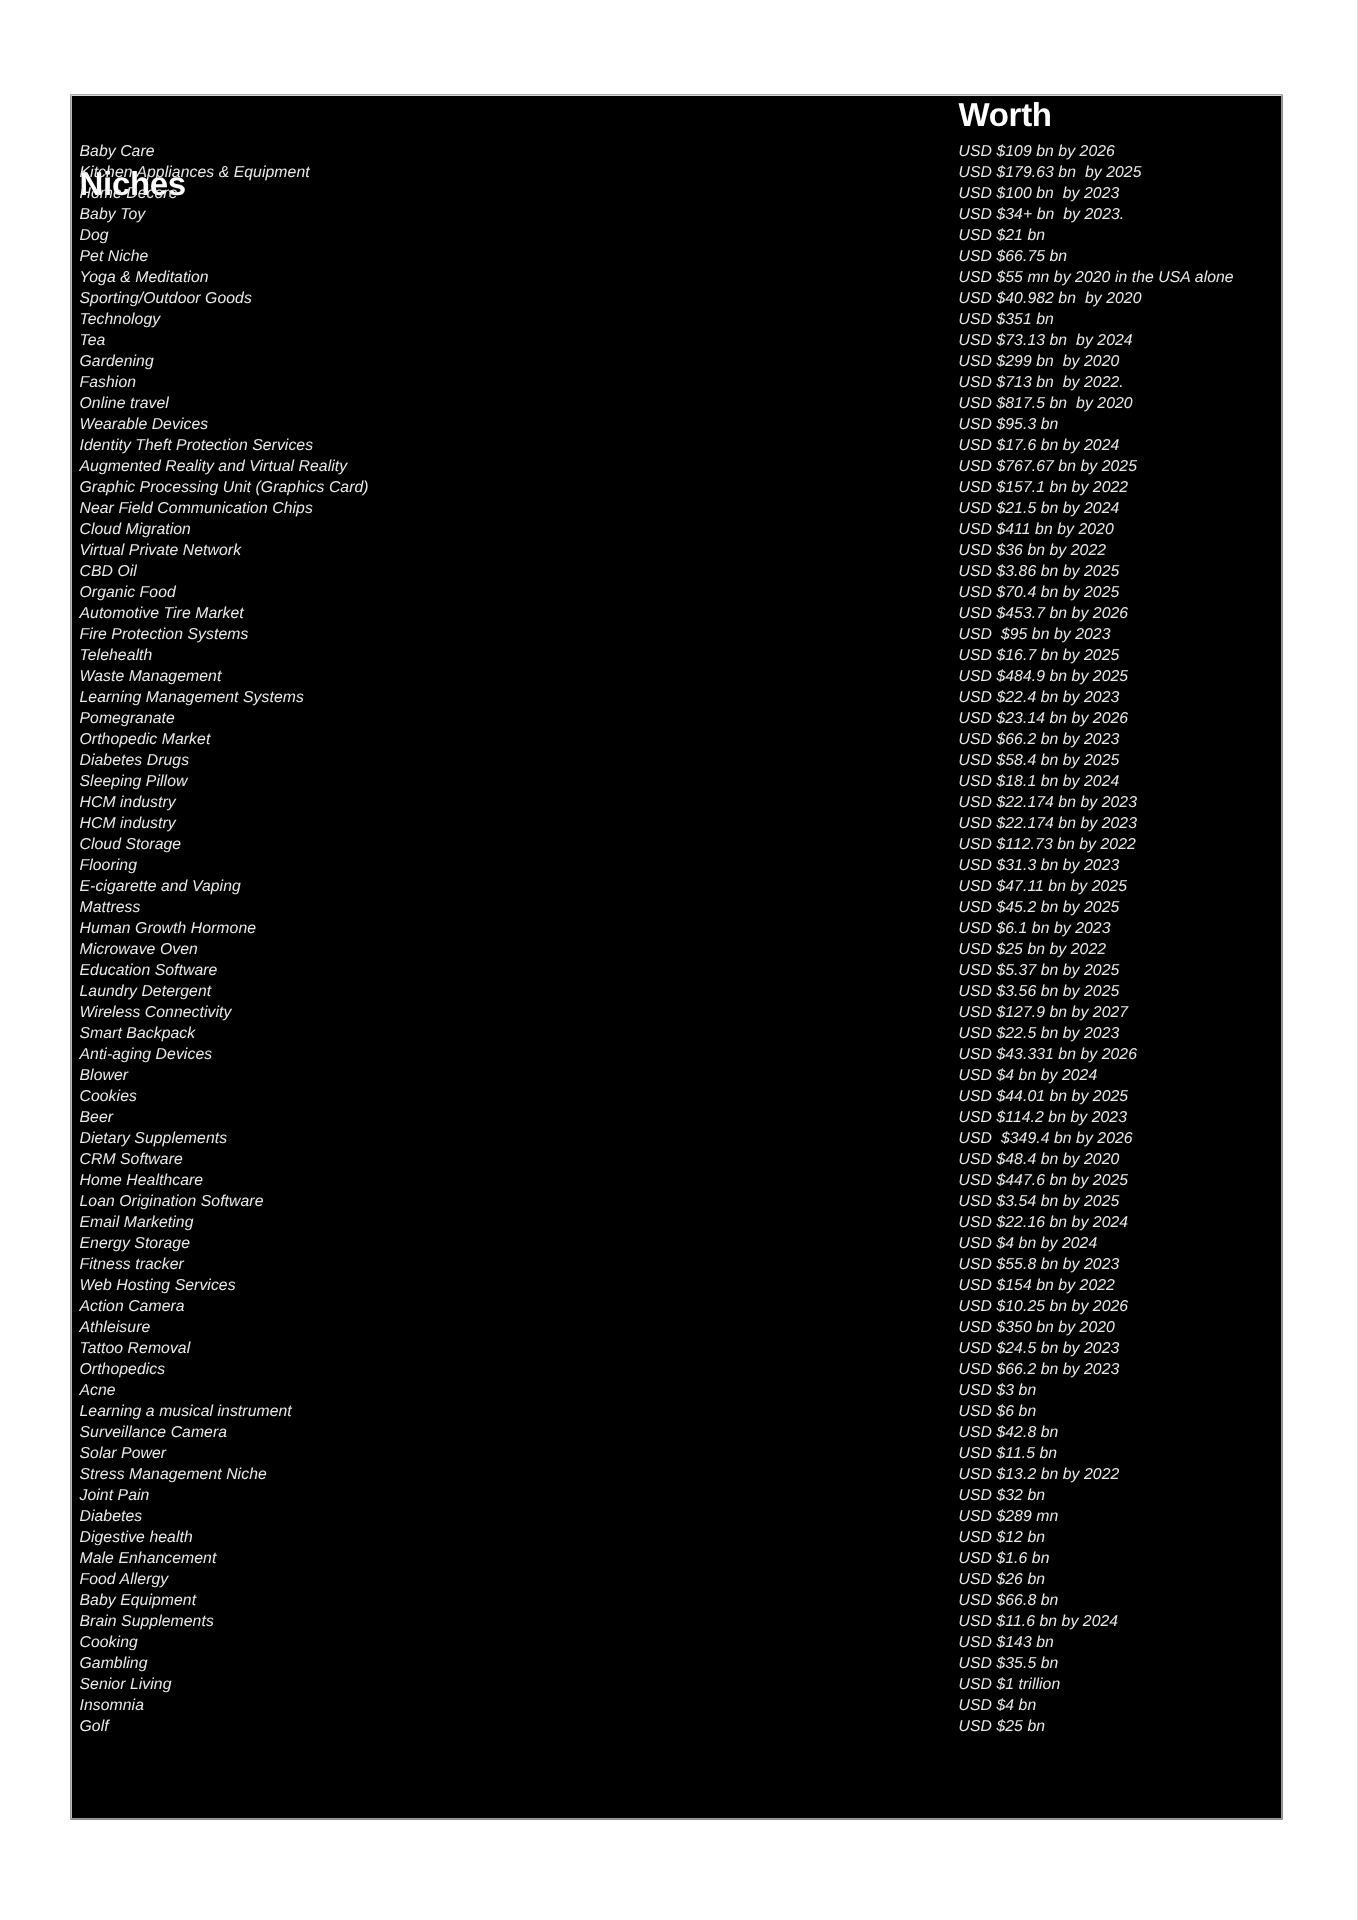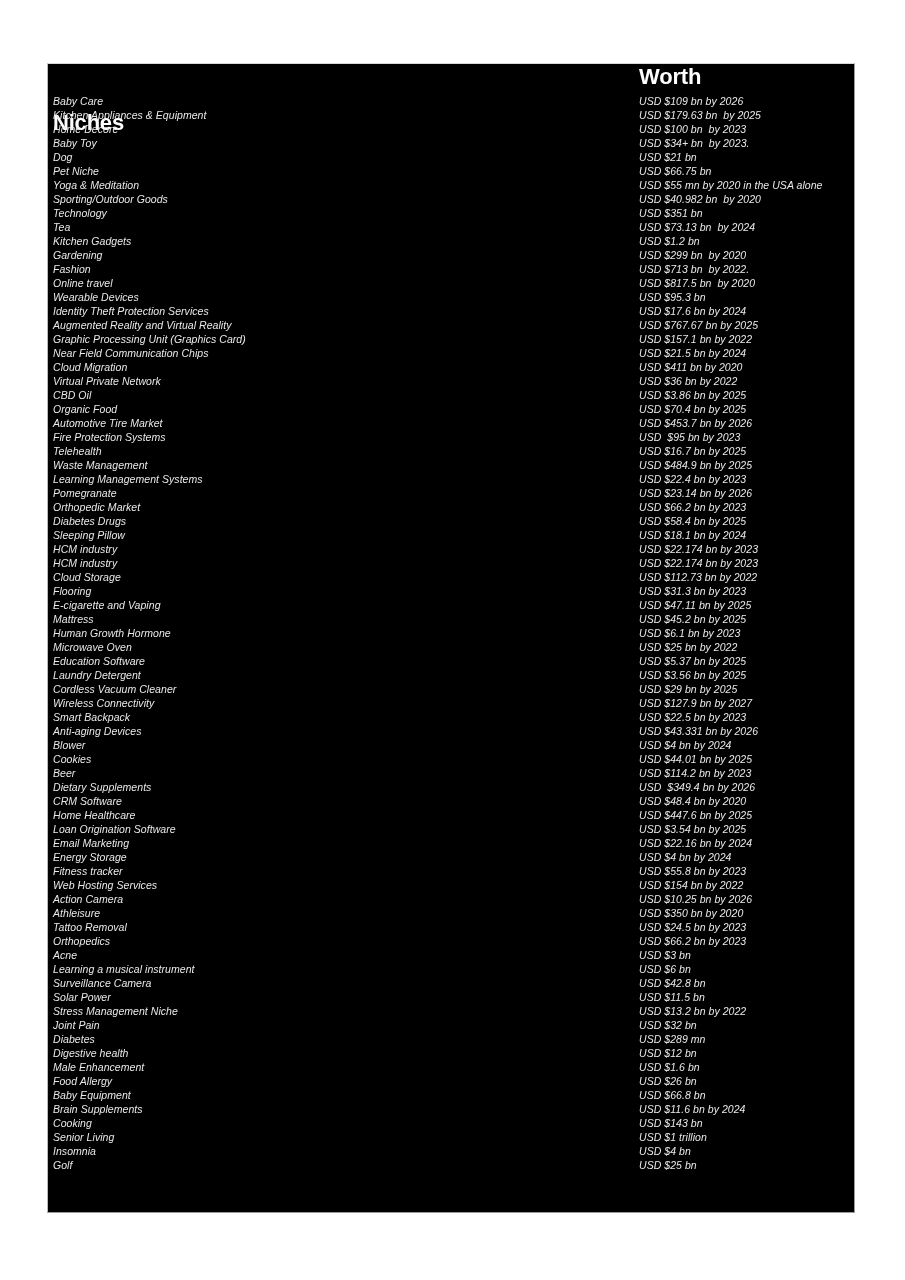--- a/index.html
+++ b/index.html
@@ -124,24 +124,20 @@
         </div>
         <div class="row">
           <div class="cell niche">Technology</div>
           <div class="cell worth">USD $351 bn</div>
         </div>
         <div class="row">
           <div class="cell niche">Tea</div>
           <div class="cell worth">USD $73.13 bn  by 2024</div>
         </div>
         <div class="row">
-          <div class="cell niche">Kitchen Gadgets</div>
-          <div class="cell worth">USD $1.2 bn</div>
-        </div>
-        <div class="row">
           <div class="cell niche">Gardening</div>
           <div class="cell worth">USD $299 bn  by 2020</div>
         </div>
         <div class="row">
           <div class="cell niche">Fashion</div>
           <div class="cell worth">USD $713 bn  by 2022.</div>
         </div>
         <div class="row">
           <div class="cell niche">Online travel</div>
           <div class="cell worth">USD $817.5 bn  by 2020</div>
@@ -252,24 +248,20 @@
         </div>
         <div class="row">
           <div class="cell niche">Education Software</div>
           <div class="cell worth">USD $5.37 bn by 2025</div>
         </div>
         <div class="row">
           <div class="cell niche">Laundry Detergent</div>
           <div class="cell worth">USD $3.56 bn by 2025</div>
         </div>
         <div class="row">
-          <div class="cell niche">Cordless Vacuum Cleaner</div>
-          <div class="cell worth">USD $29 bn by 2025</div>
-        </div>
-        <div class="row">
           <div class="cell niche">Wireless Connectivity</div>
           <div class="cell worth">USD $127.9 bn by 2027</div>
         </div>
         <div class="row">
           <div class="cell niche">Smart Backpack</div>
           <div class="cell worth">USD $22.5 bn by 2023</div>
         </div>
         <div class="row">
           <div class="cell niche">Anti-aging Devices</div>
           <div class="cell worth">USD $43.331 bn by 2026</div>
@@ -380,20 +372,24 @@
         </div>
         <div class="row">
           <div class="cell niche">Brain Supplements</div>
           <div class="cell worth">USD $11.6 bn by 2024</div>
         </div>
         <div class="row">
           <div class="cell niche">Cooking</div>
           <div class="cell worth">USD $143 bn</div>
         </div>
         <div class="row">
+          <div class="cell niche">Gambling</div>
+          <div class="cell worth">USD $35.5 bn</div>
+        </div>
+        <div class="row">
           <div class="cell niche">Senior Living</div>
           <div class="cell worth">USD $1 trillion</div>
         </div>
         <div class="row">
           <div class="cell niche">Insomnia</div>
           <div class="cell worth">USD $4 bn</div>
         </div>
         <div class="row">
           <div class="cell niche">Golf</div>
           <div class="cell worth">USD $25 bn</div>

